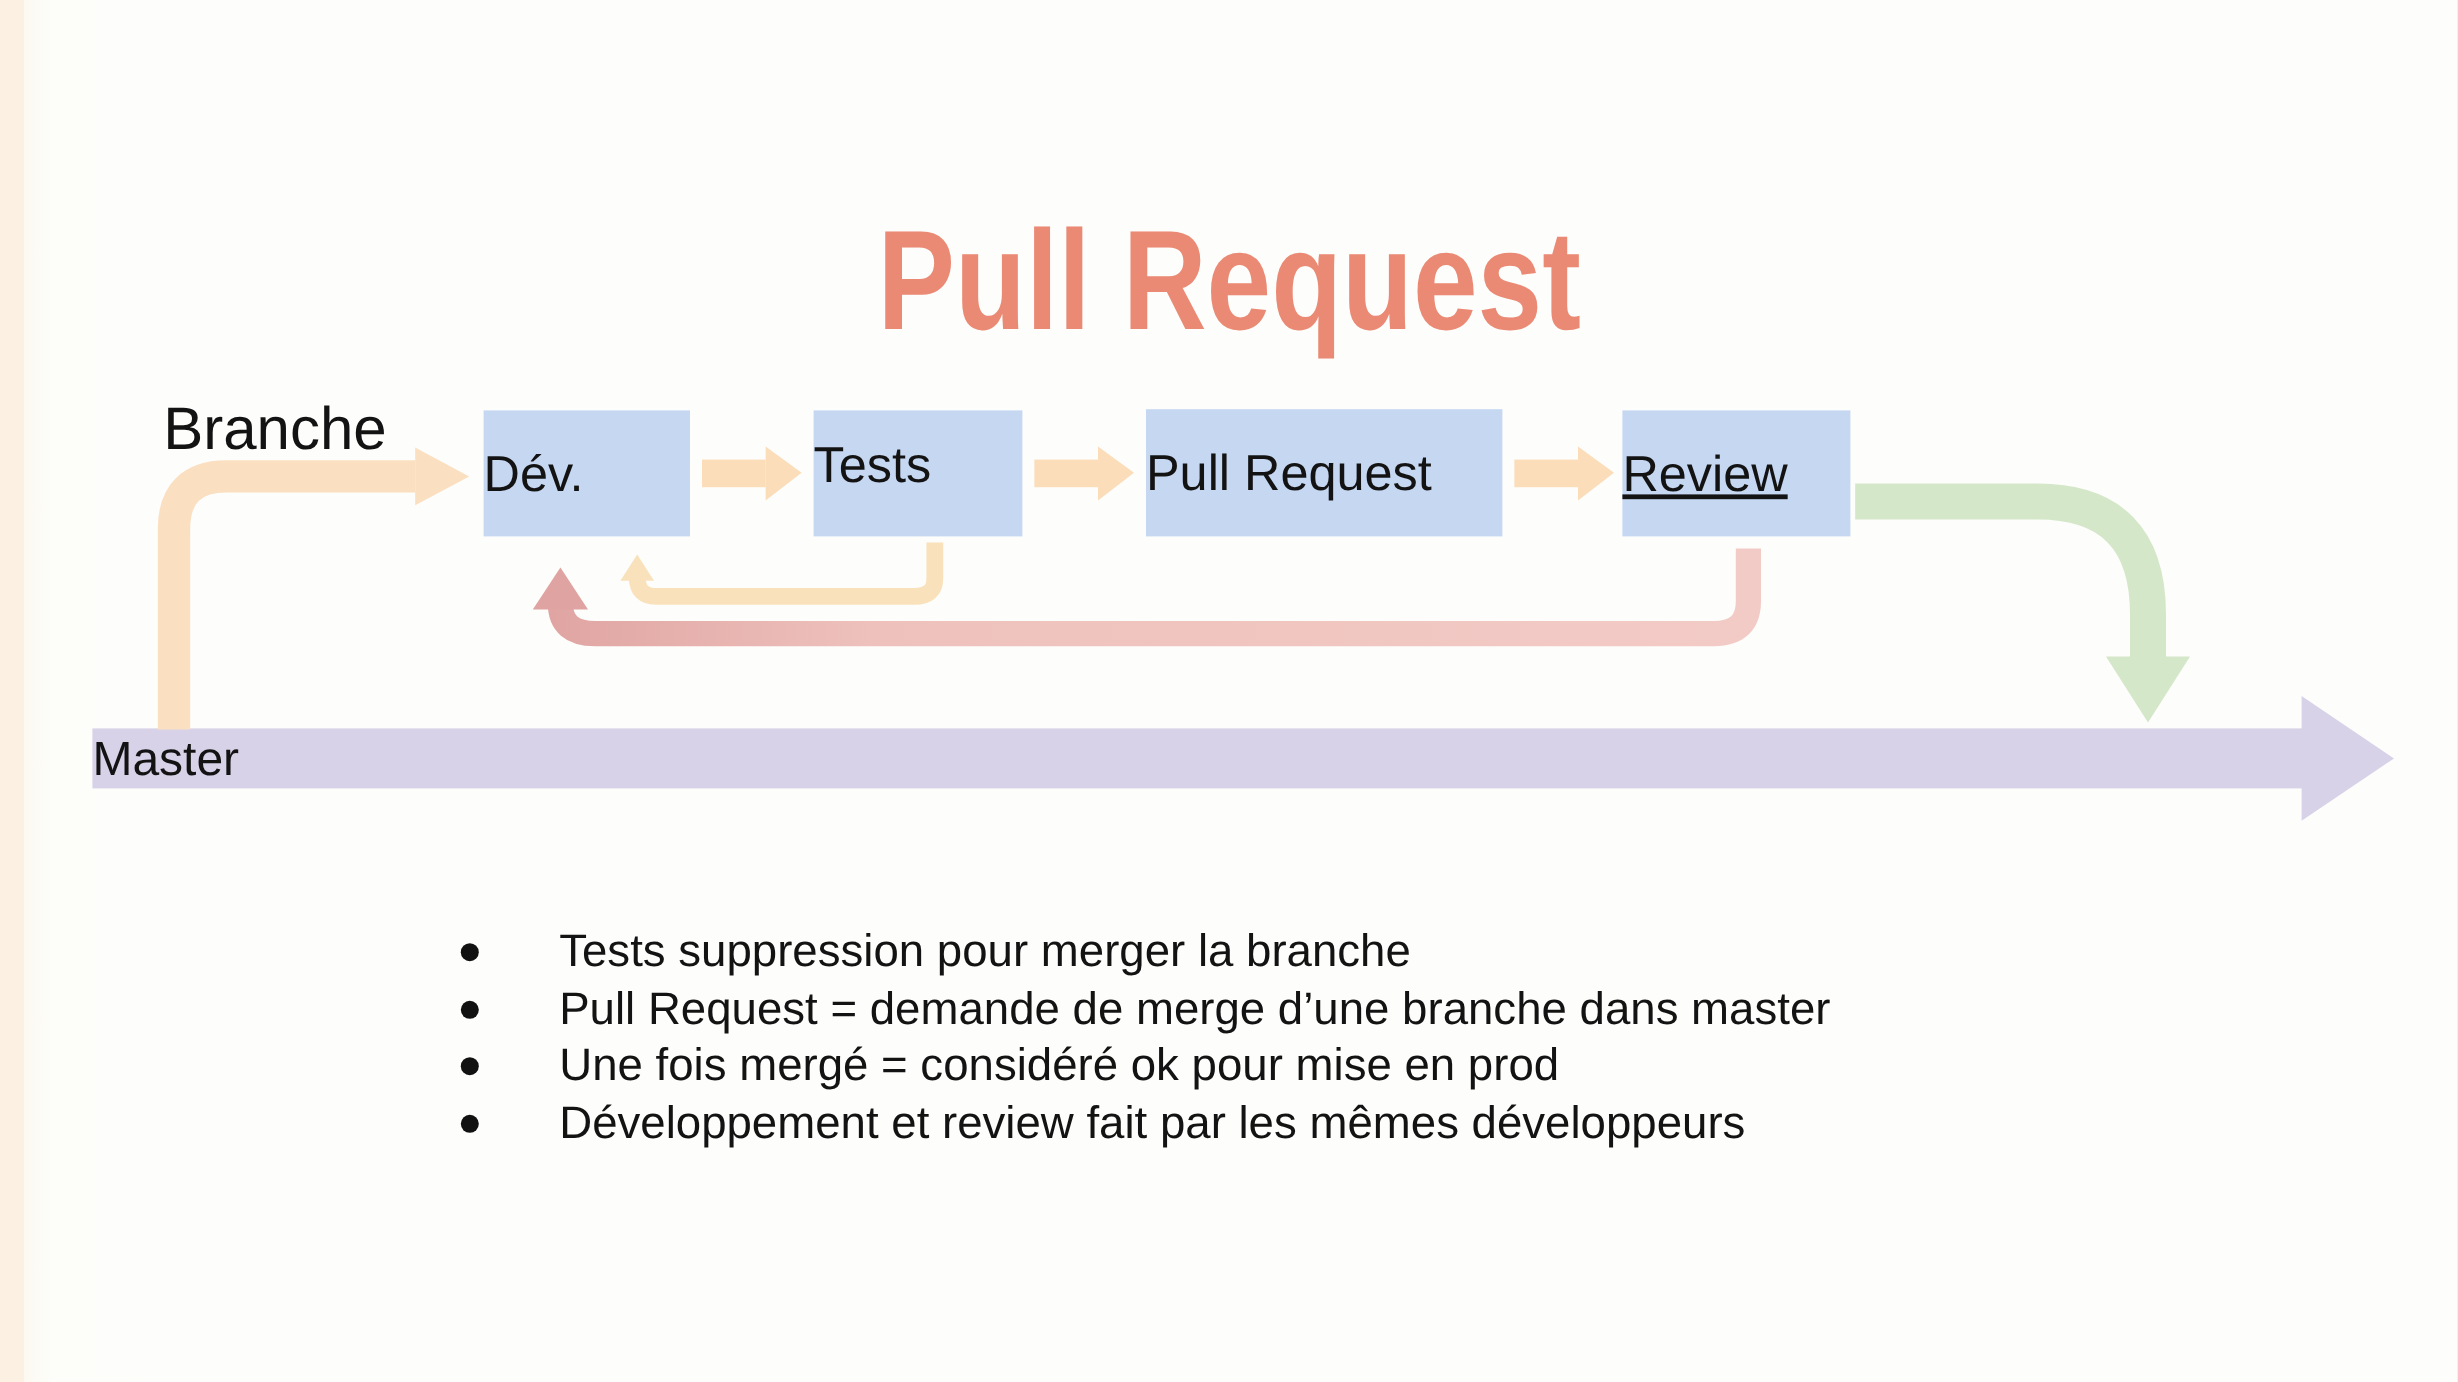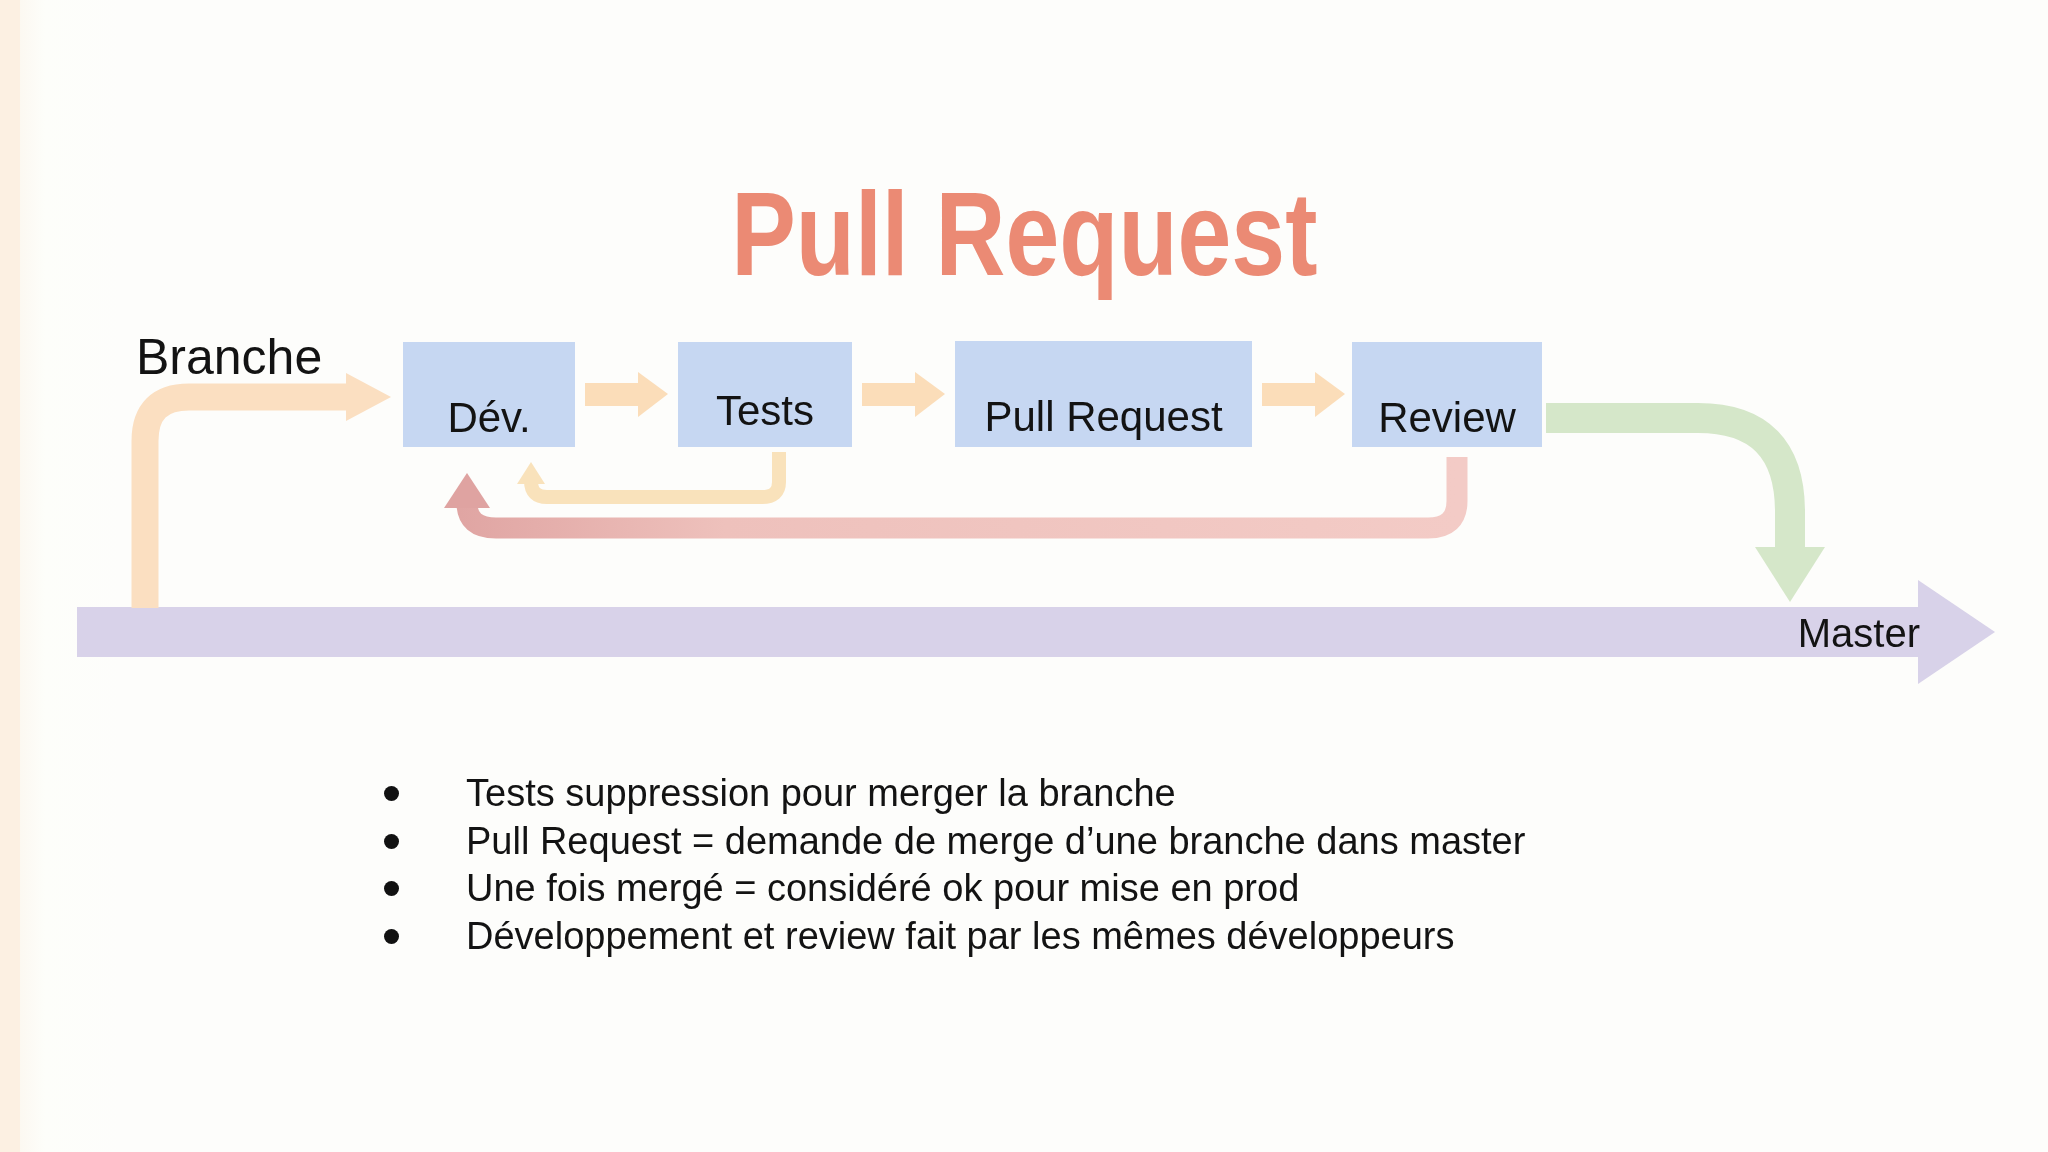--- a/index.html
+++ b/index.html
@@ -11,26 +11,26 @@
   .diagram{position:absolute;left:0;top:0;}
   .title{
     position:absolute;left:0;top:94px;width:2048px;text-align:center;
     font-size:118px;font-weight:bold;line-height:1.05;letter-spacing:0px;white-space:nowrap;
   }
   .title .squeeze{display:inline-block;transform:scaleX(0.82);transform-origin:50% 50%;}
   .side-label{
     position:absolute;left:136px;top:334px;font-size:50px;line-height:46px;white-space:nowrap;
   }
   .flow-box-label{
-    position:absolute;display:flex;align-items:center;justify-content:center;
-    font-size:42px;white-space:nowrap;margin-top:23px;
+    position:absolute;display:flex;align-items:center;justify-content:flex-start;
+    font-size:42px;white-space:nowrap;
   }
   .master-label{
     position:absolute;left:77px;top:609px;width:1843px;height:48px;
-    display:flex;align-items:center;justify-content:flex-end;
+    display:flex;align-items:center;justify-content:flex-start;
     font-size:40px;white-space:nowrap;
   }
   .bullets{position:absolute;left:384px;top:770px;width:1450px;}
   .bullet-row{display:flex;align-items:center;height:47.5px;}
   .bullet-dot{
     width:15px;height:15px;border-radius:50%;background:#111;flex:0 0 15px;margin-right:67px;
   }
   .bullet-text{font-size:38px;line-height:47px;white-space:nowrap;}
 </style>
 </head>
@@ -103,21 +103,21 @@
 
   <div class="flow-box-label" style="left:403px;top:342px;width:172px;height:105px;">
     <span>Dév.</span>
   </div>
   <div class="flow-box-label" style="left:678px;top:342px;width:174px;height:92px;">
     <span>Tests</span>
   </div>
   <div class="flow-box-label" style="left:955px;top:341px;width:297px;height:106px;">
     <span>Pull Request</span>
   </div>
-  <div class="flow-box-label" style="left:1352px;top:342px;width:190px;height:106px;">
+  <div class="flow-box-label" style="left:1352px;top:342px;width:190px;height:106px;text-decoration:underline;">
     <span>Review</span>
   </div>
 
   <div class="master-label">
     <span>Master</span>
   </div>
 
   <div class="bullets">
     <div class="bullet-row">
       <span class="bullet-dot"></span>

